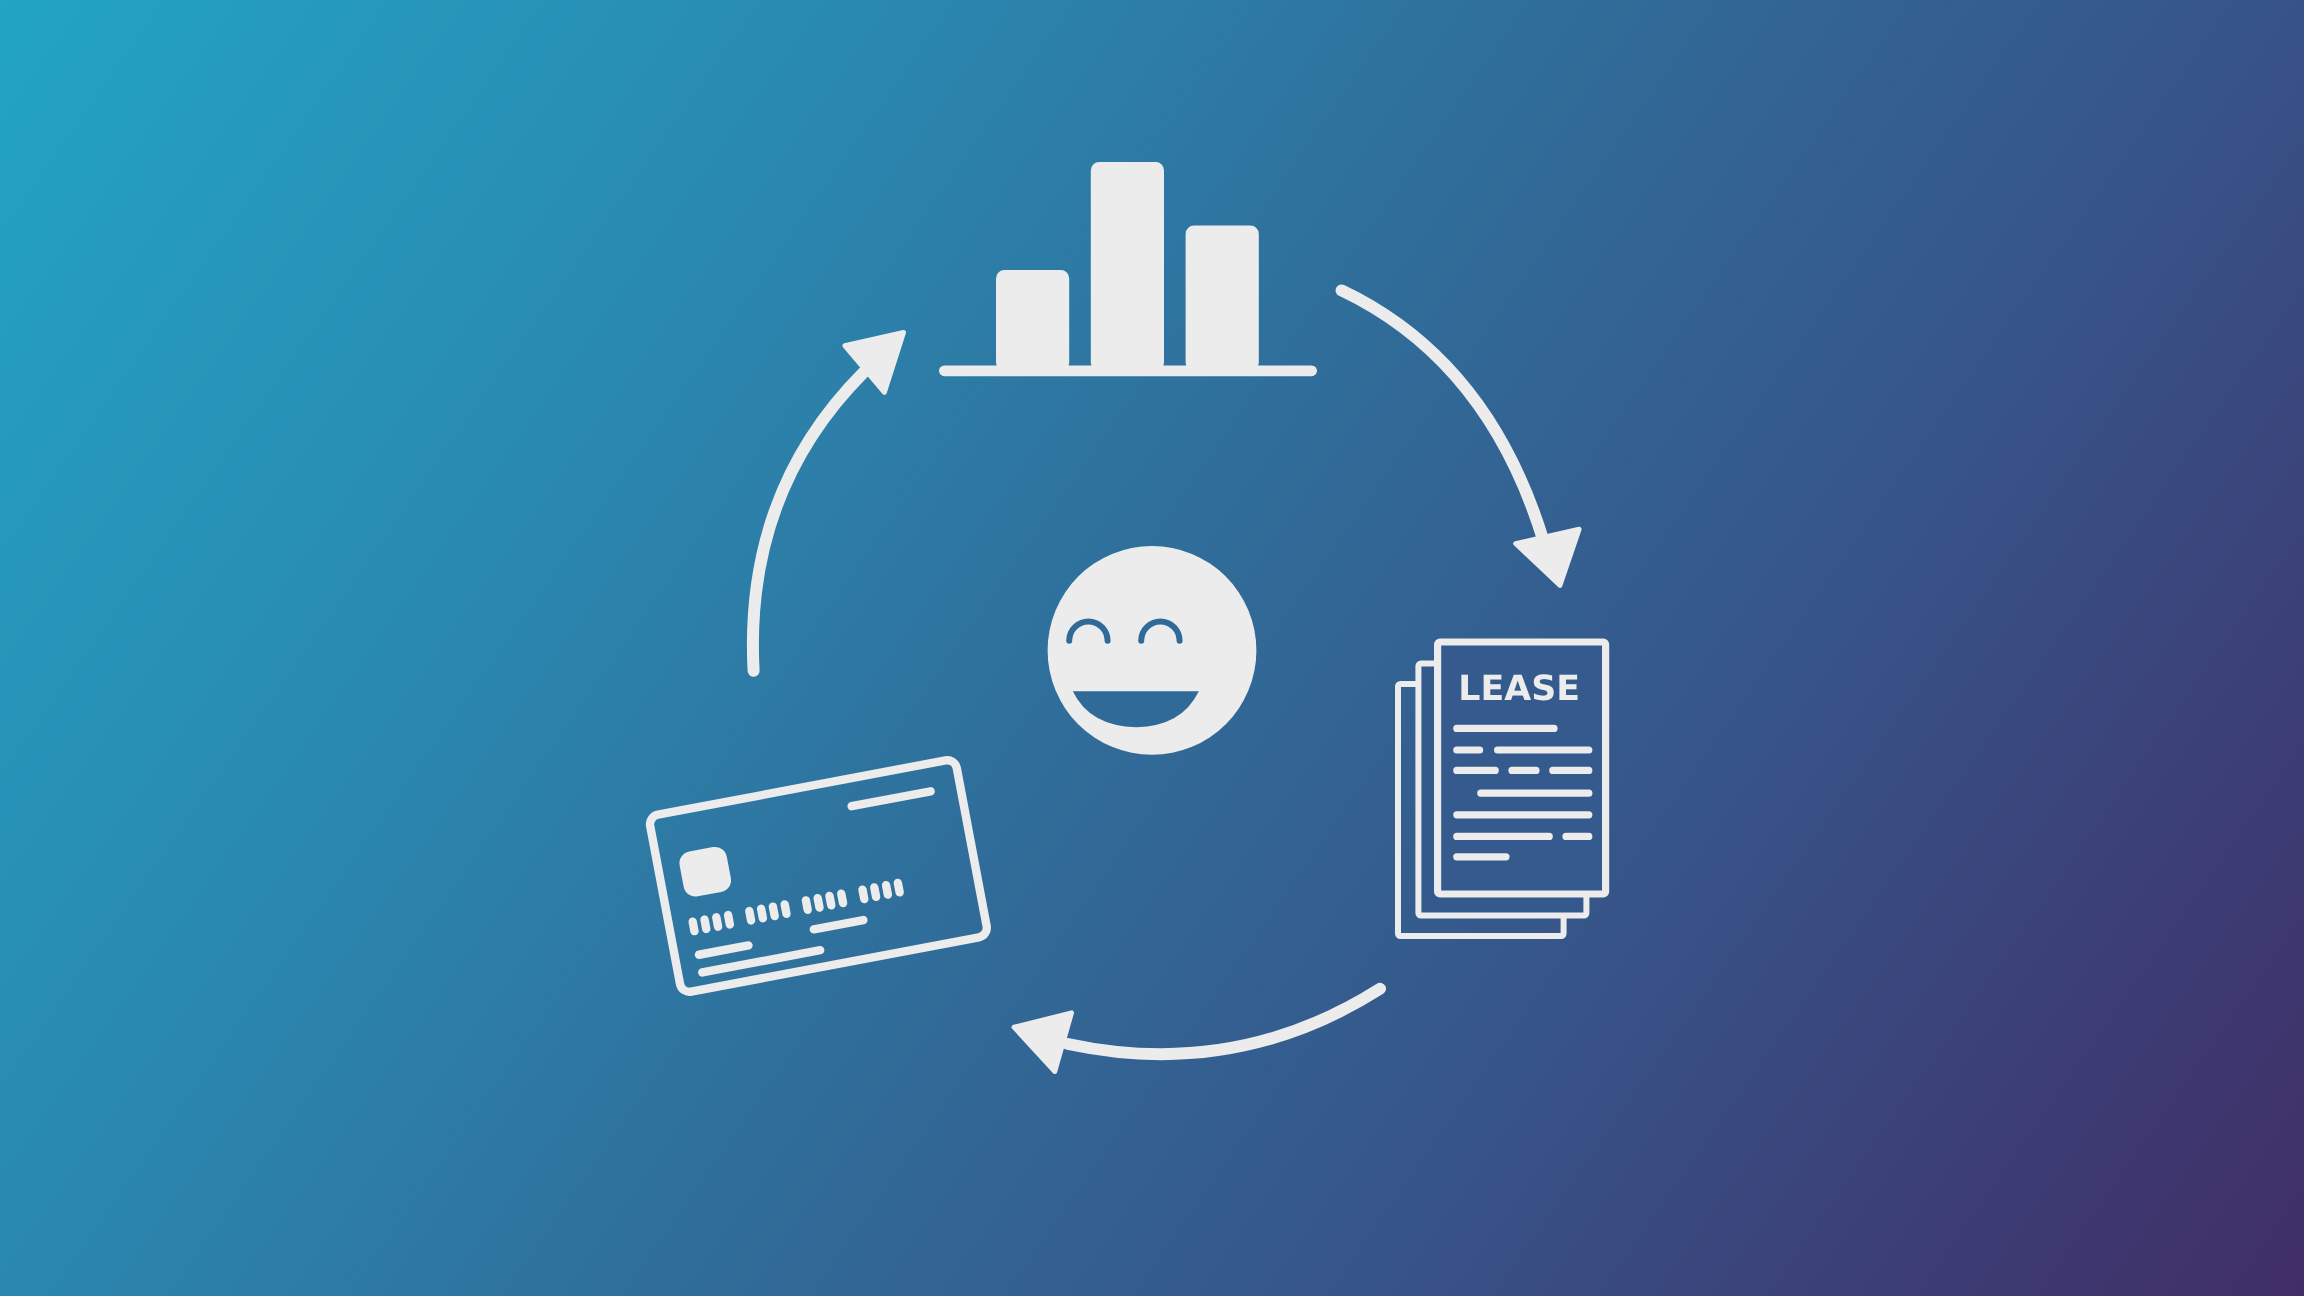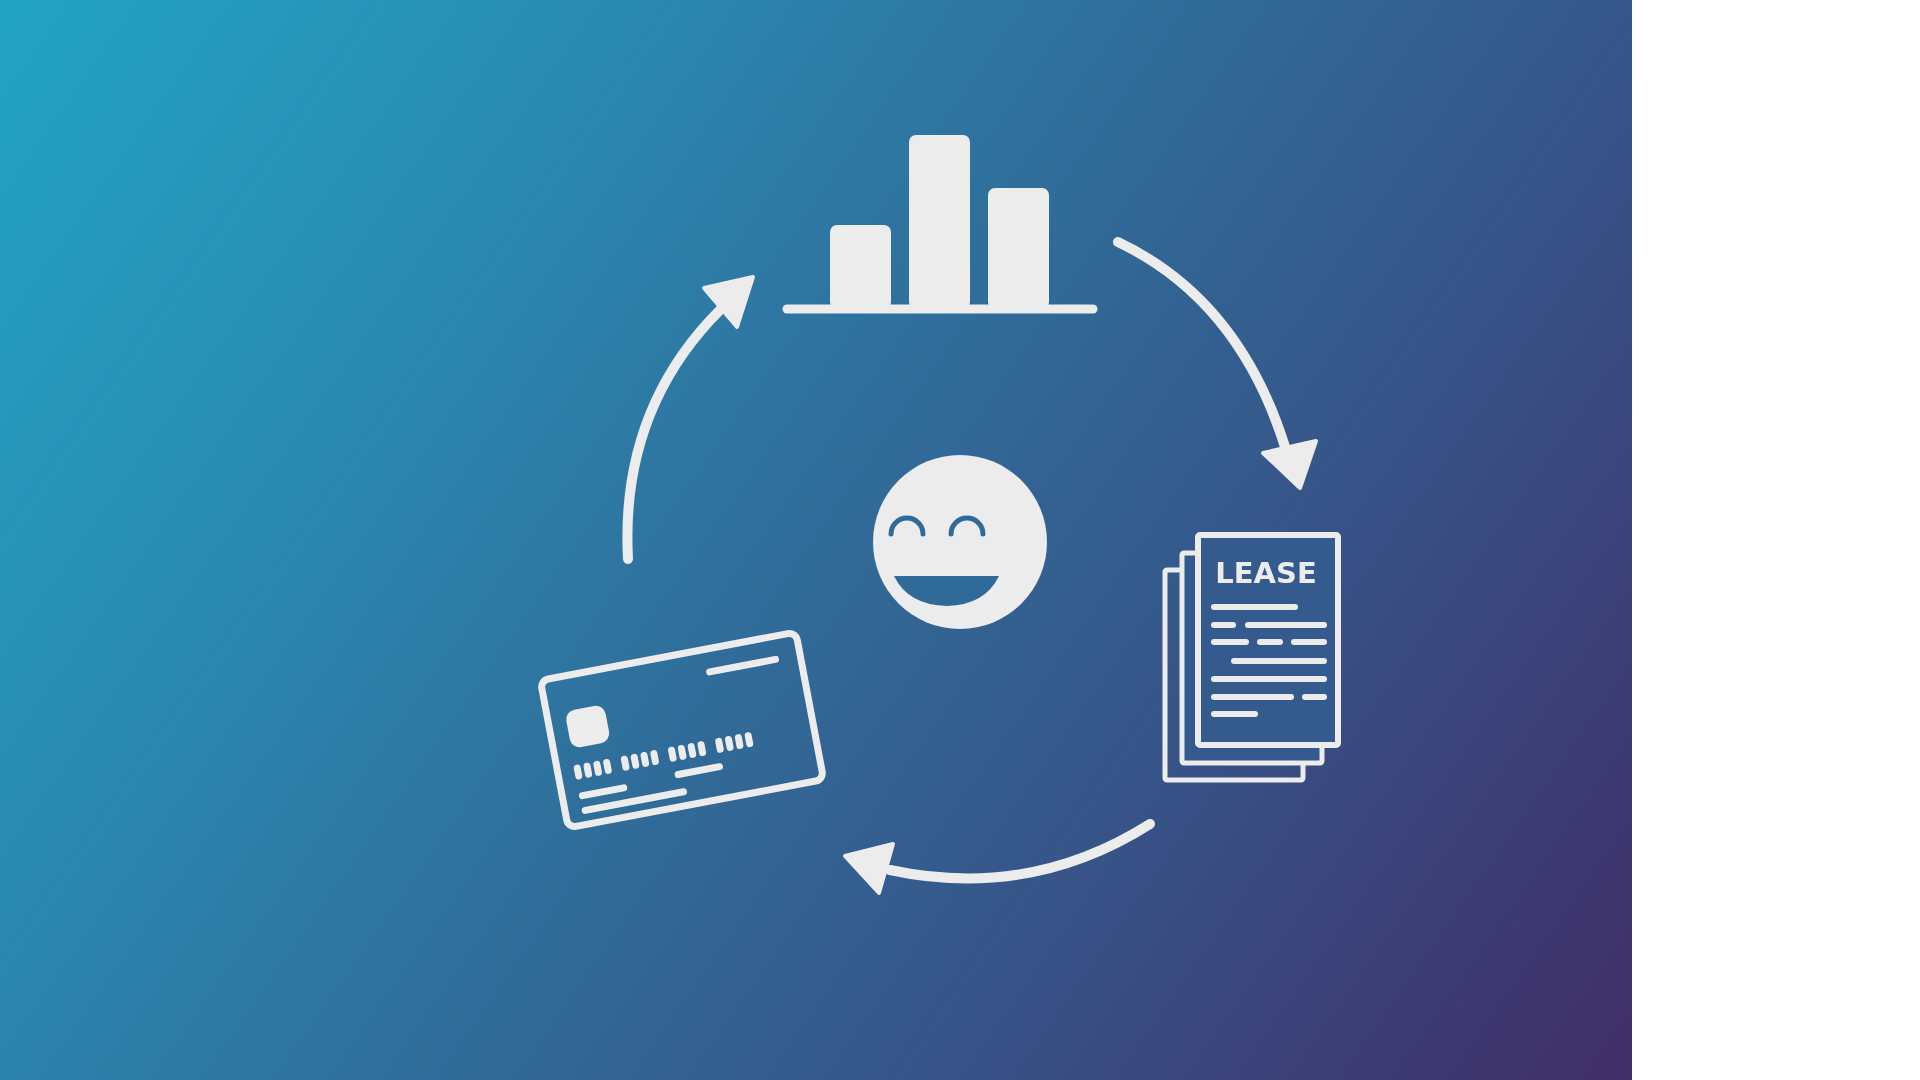--- a/index.html
+++ b/index.html
@@ -1,21 +1,21 @@
 <!DOCTYPE html>
 <html><head>
 <meta charset="utf-8">
 <style>
   html, body { margin: 0; padding: 0; }
   body {
     width: 1920px; height: 1080px; overflow: hidden;
     font-family: "DejaVu Sans", sans-serif;
   }
   #stage {
-    position: relative; width: 1632px; height: 1080px;
+    position: relative; width: 1920px; height: 1080px;
     background:
       linear-gradient(125deg, #22a4c3 0%, #2a88b0 28%, #306c99 50%, #375287 72%, #3d3a72 90%, #412e66 100%);
   }
   #stage svg.diagram { position: absolute; left: 0; top: 0; }
   .lease-title {
     font-family: "DejaVu Sans", sans-serif;
     font-weight: bold;
   }
 </style>
 </head>

